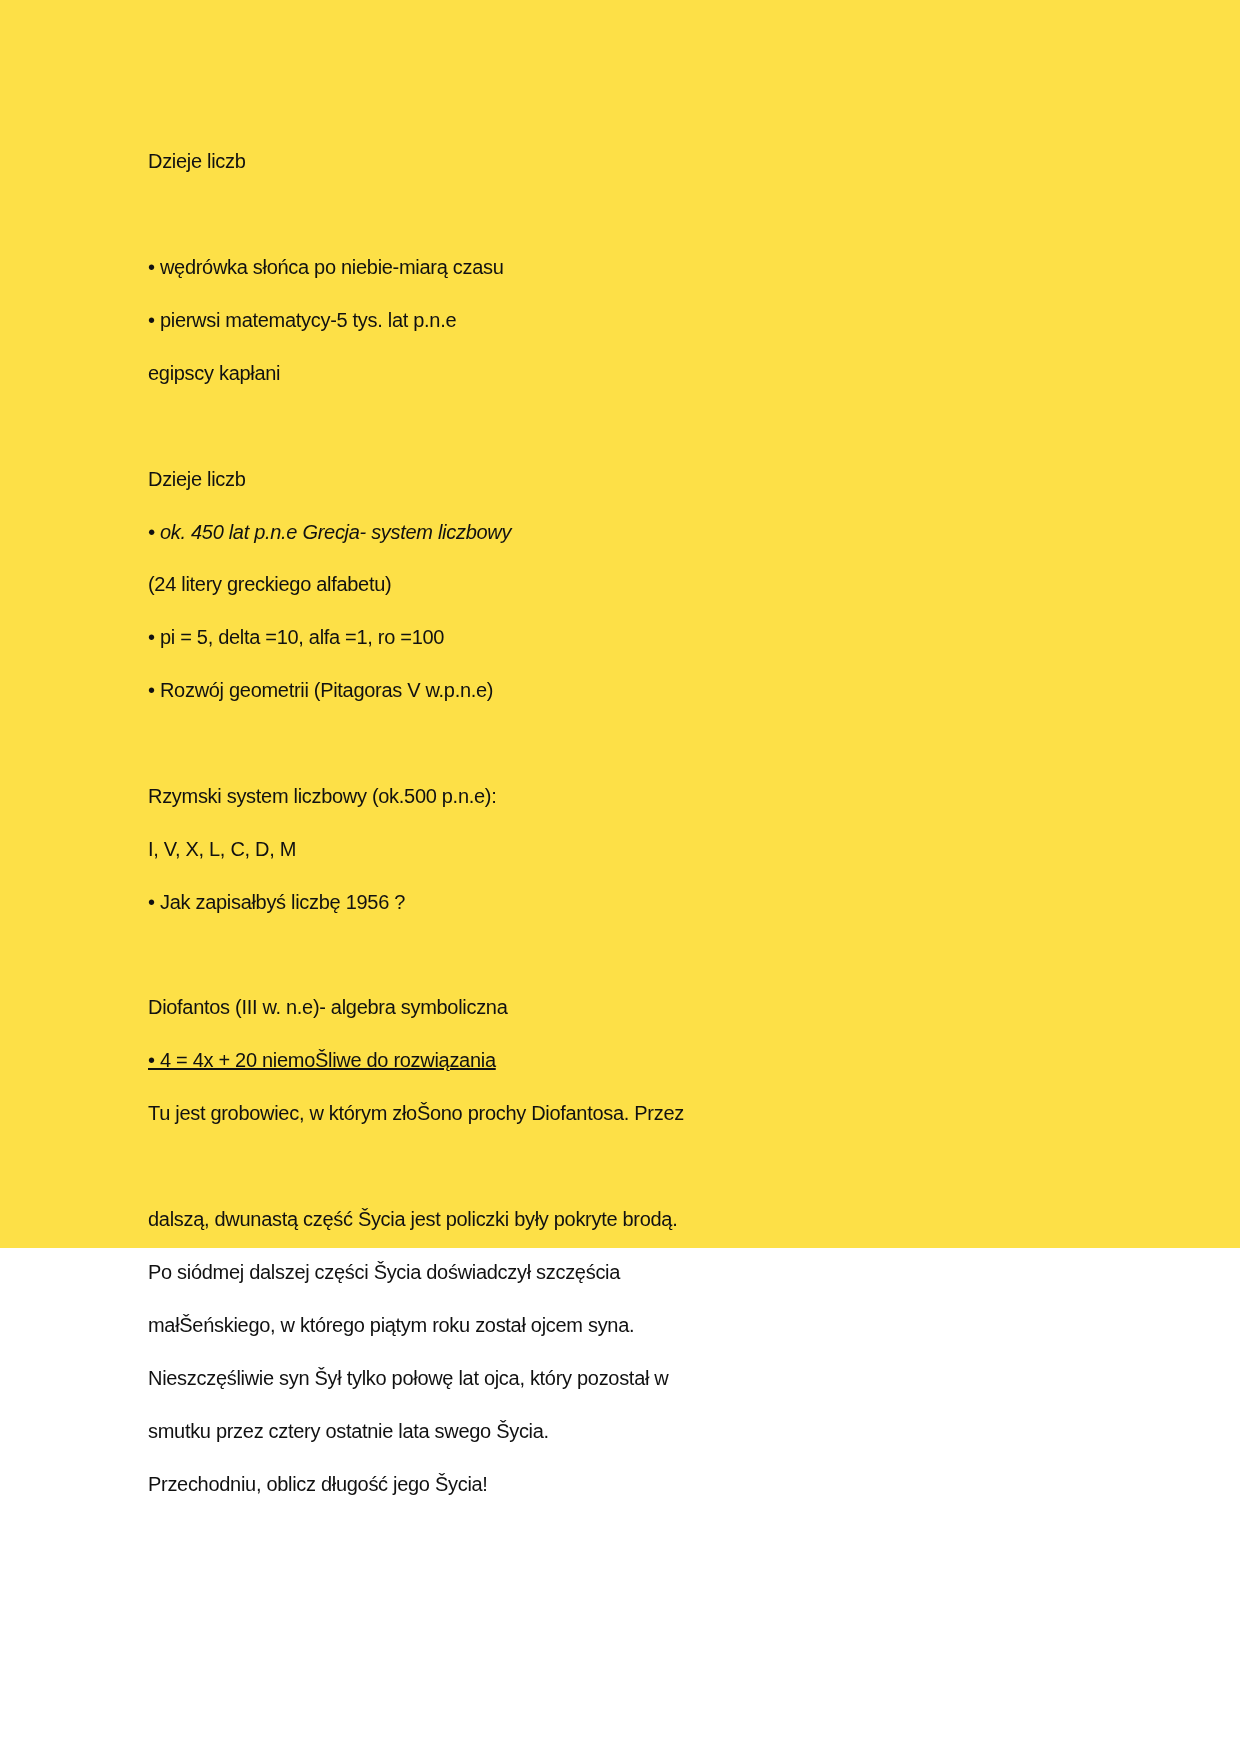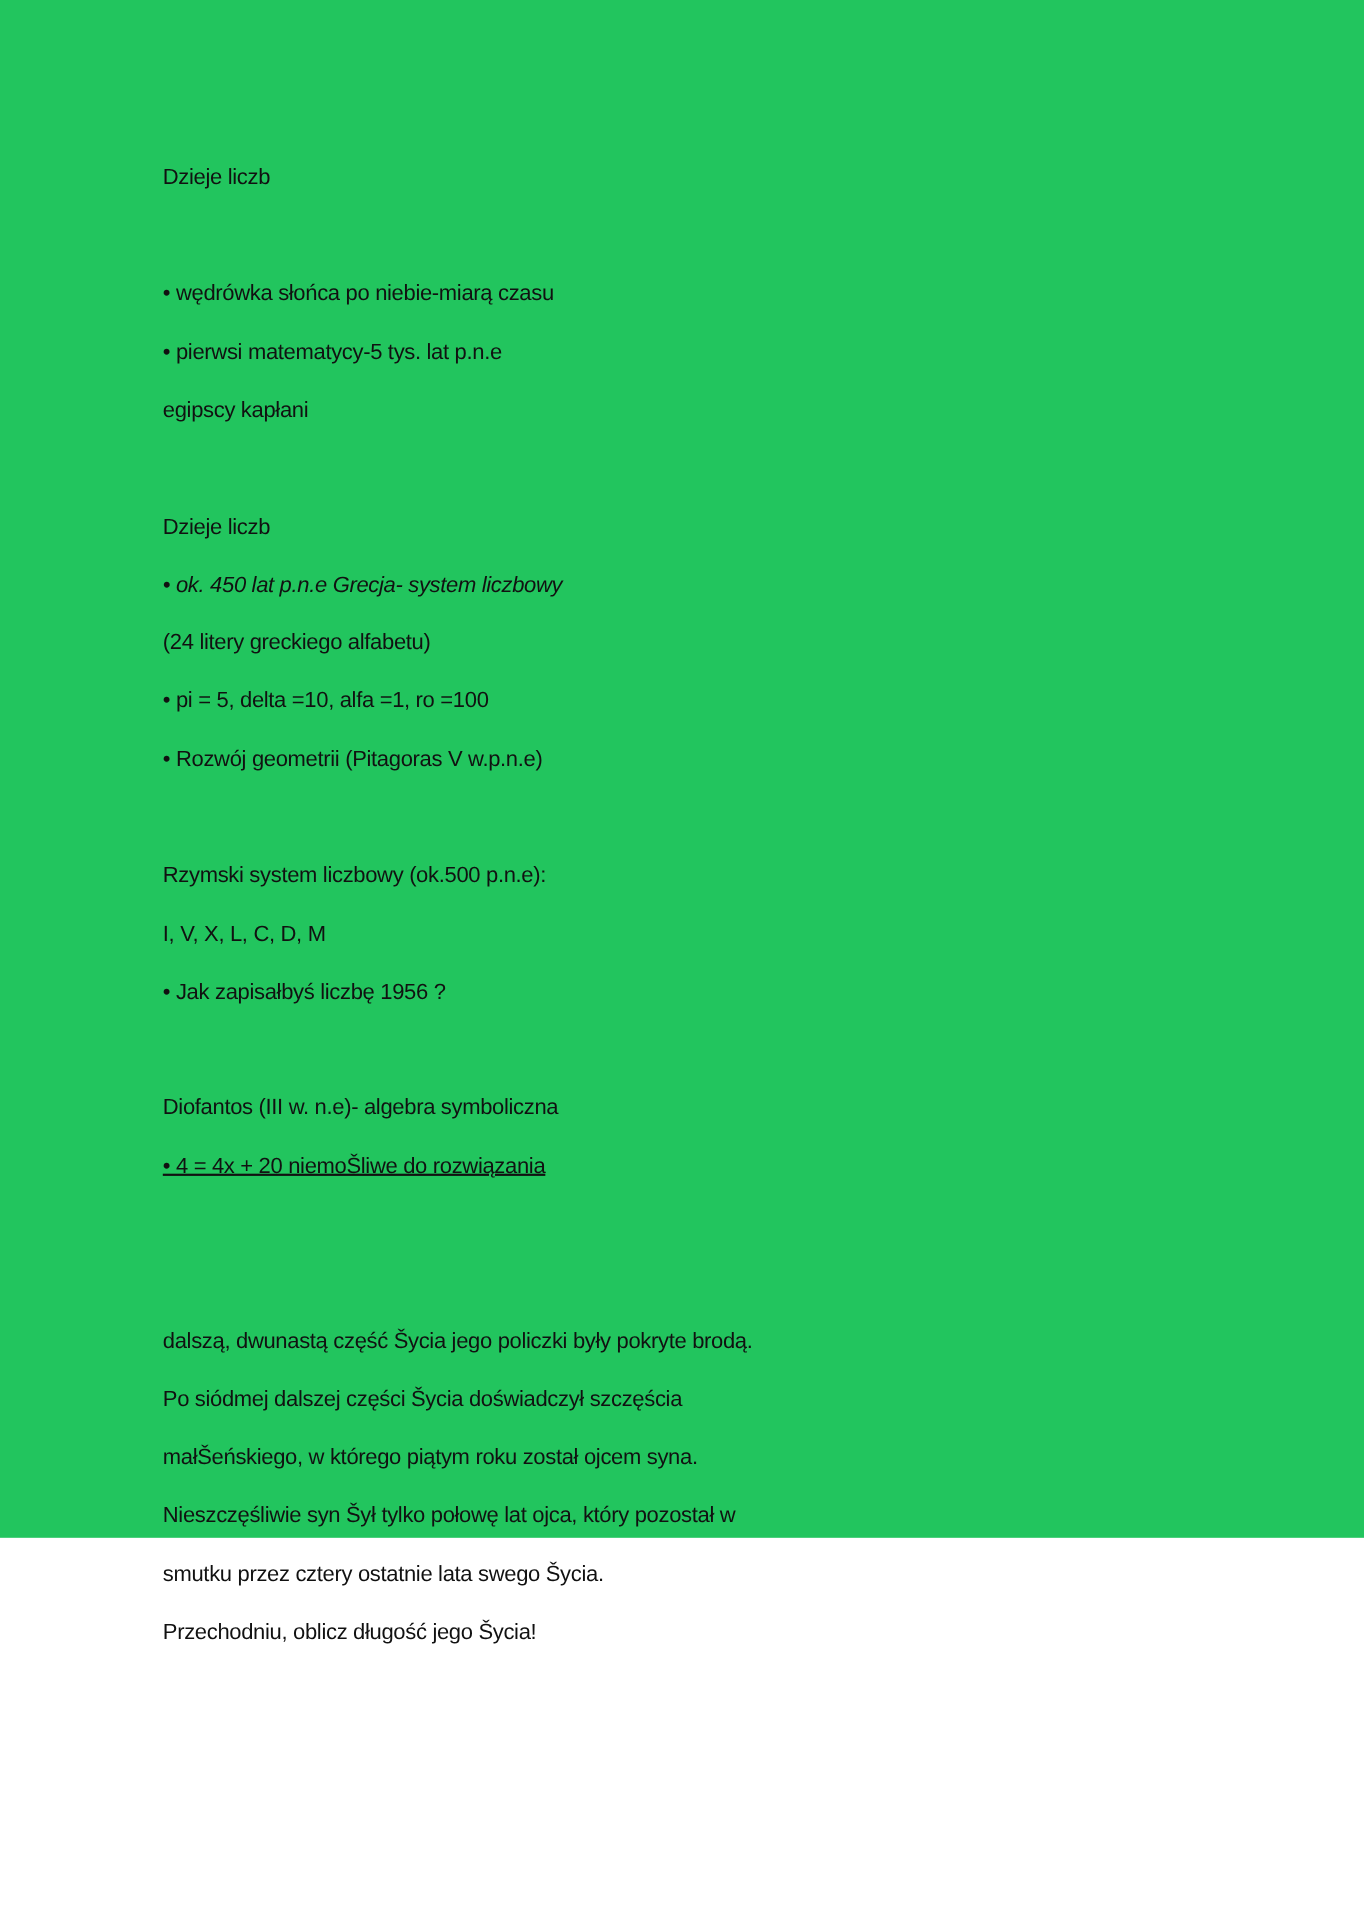--- a/index.html
+++ b/index.html
@@ -1,18 +1,18 @@
 <!DOCTYPE html>
 <html><head>
   <meta charset="utf-8">
   <style>
     html, body { margin: 0; padding: 0; background: #ffffff; }
     body { width: 1240px; height: 1754px; position: relative; overflow: hidden; }
     .page {
-      position: absolute; left: 0; top: 0; width: 1240px; height: 1398px; background: #22c55e;
+      position: absolute; left: 0; top: 0; width: 1240px; height: 1248px; background: #fde047;
     }
     .line {
       position: absolute;
       left: 148px;
       font-family: "Liberation Sans", sans-serif;
       font-size: 20px;
       color: #111111;
       white-space: nowrap;
       line-height: 24px;
       transform: translateY(-12px);
@@ -30,19 +30,20 @@
   <div class="line" style="top: 479px;">Dzieje liczb</div>
   <div class="line" style="top: 532px; font-style: italic;">• ok. 450 lat p.n.e Grecja- system liczbowy</div>
   <div class="line" style="top: 584px;">(24 litery greckiego alfabetu)</div>
   <div class="line" style="top: 637px;">• pi = 5, delta =10, alfa =1, ro =100</div>
   <div class="line" style="top: 690px;">• Rozwój geometrii (Pitagoras V w.p.n.e)</div>
   <div class="line" style="top: 796px;">Rzymski system liczbowy (ok.500 p.n.e):</div>
   <div class="line" style="top: 849px;"> I, V, X, L, C, D, M</div>
   <div class="line" style="top: 902px; text-align: center;">• Jak zapisałbyś liczbę 1956 ?</div>
   <div class="line" style="top: 1007px; text-align: right;">Diofantos (III w. n.e)- algebra symboliczna</div>
   <div class="line" style="top: 1060px; text-decoration: underline;">• 4 = 4x + 20 niemoŠliwe do rozwiązania</div>
-  <div class="line" style="top: 1219px;">dalszą, dwunastą część Šycia jego policzki były pokryte brodą.</div>
+  <div class="line" style="top: 1113px;">Tu jest grobowiec, w którym złoŠono prochy Diofantosa. Przez</div>
+  <div class="line" style="top: 1219px;">dalszą, dwunastą część Šycia jest policzki były pokryte brodą.</div>
   <div class="line" style="top: 1272px;">Po siódmej dalszej części Šycia doświadczył szczęścia</div>
   <div class="line" style="top: 1325px;">małŠeńskiego, w którego piątym roku został ojcem syna.</div>
   <div class="line" style="top: 1378px;">Nieszczęśliwie syn Šył tylko połowę lat ojca, który pozostał w</div>
   <div class="line" style="top: 1431px;">smutku przez cztery ostatnie lata swego Šycia.</div>
   <div class="line" style="top: 1484px;">Przechodniu, oblicz długość jego Šycia!</div>
 </div>
 
 </body></html>

